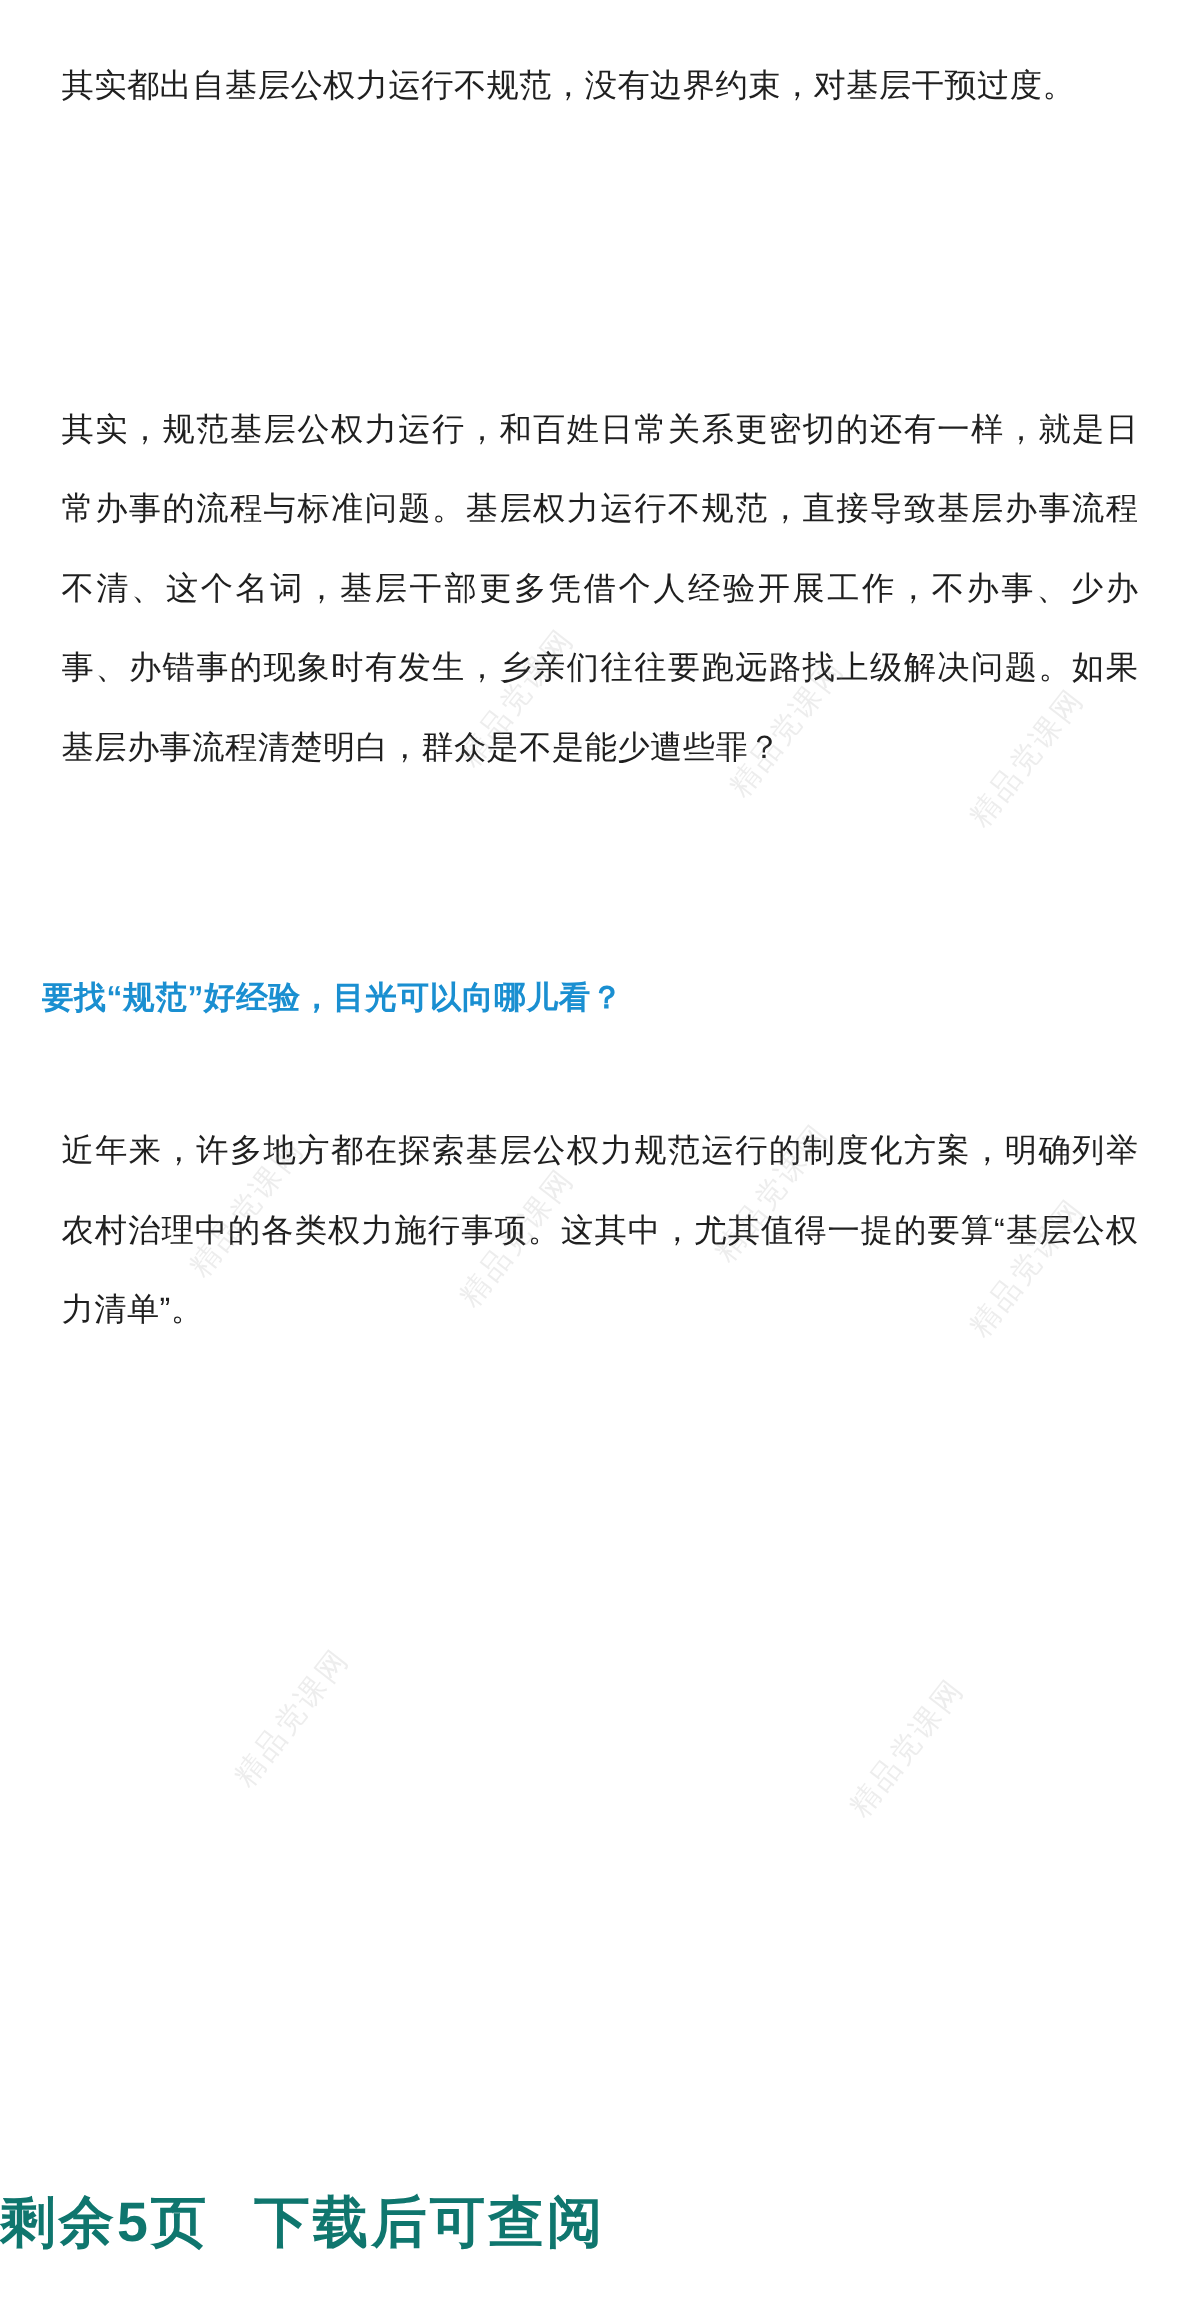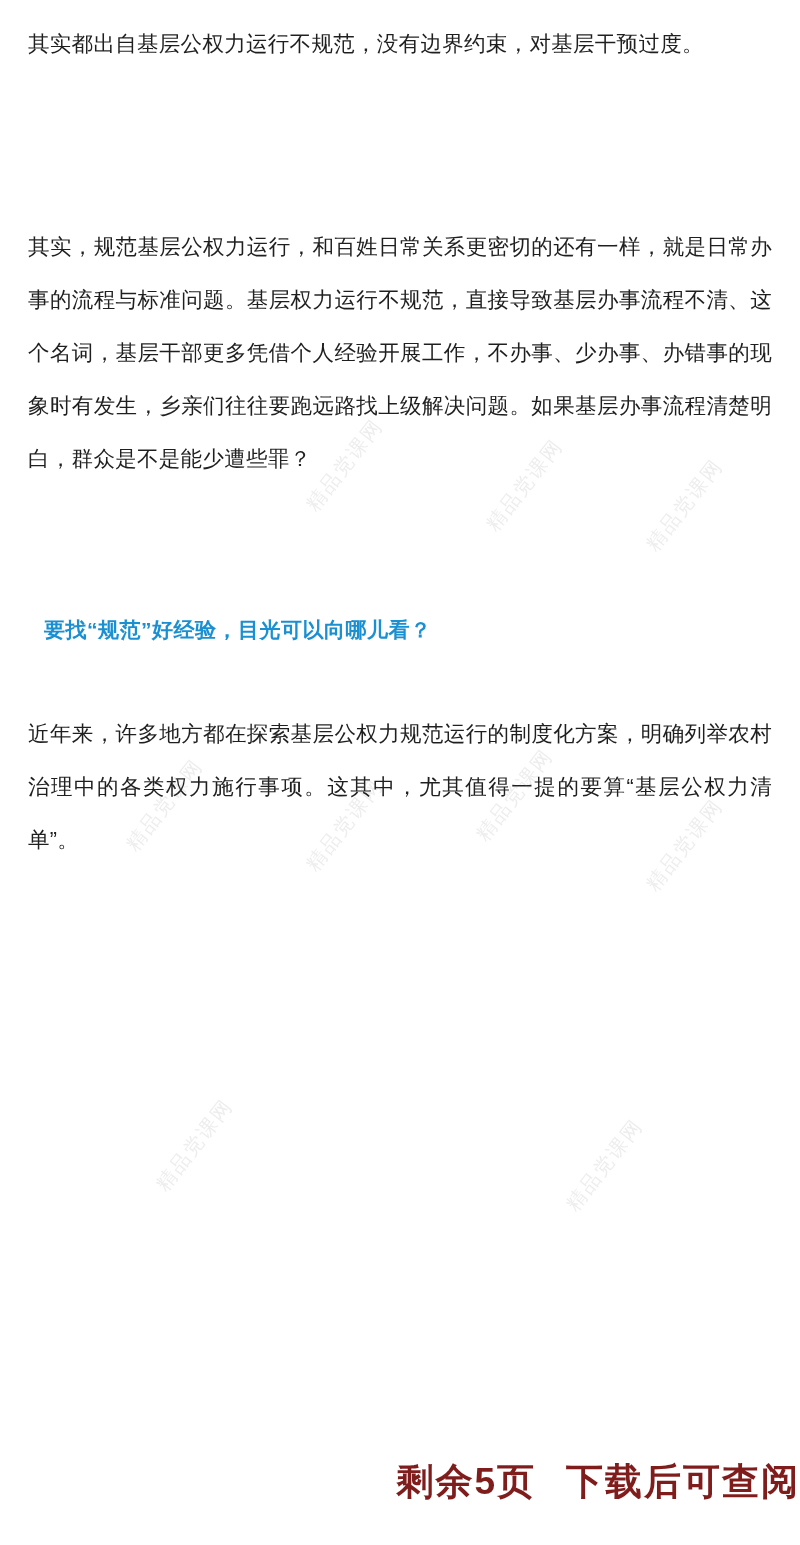--- a/index.html
+++ b/index.html
@@ -22,43 +22,43 @@
     box-sizing: border-box;
     padding: 0 28px;
   }
   .para {
     font-size: 21.5px;
     line-height: 53px;
     color: #1f1f1f;
     text-align: justify;
     text-justify: inter-ideograph;
     letter-spacing: 0.3px;
-    margin: 0;
+    margin: 13px;
   }
   .heading {
     font-size: 21px;
     line-height: 40px;
     font-weight: bold;
     color: #1a8fd1;
     letter-spacing: 0.5px;
-    margin: 16px;
+    margin: 0;
   }
   .spacer-lg { height: 108px; }
   .spacer-md { height: 42px; }
   .spacer-xs { height: 18px; }
 
   .footer-note {
     position: absolute;
     left: 0;
     right: 0;
     bottom: 38px;
-    text-align: right;
+    text-align: left;
     font-size: 37px;
     font-weight: bold;
-    color: #7f1d1d;
+    color: #0f766e;
     letter-spacing: 2px;
   }
   .footer-note .gap {
     display: inline-block;
     width: 30px;
   }
 
   
   .watermark-layer {
     position: absolute;

